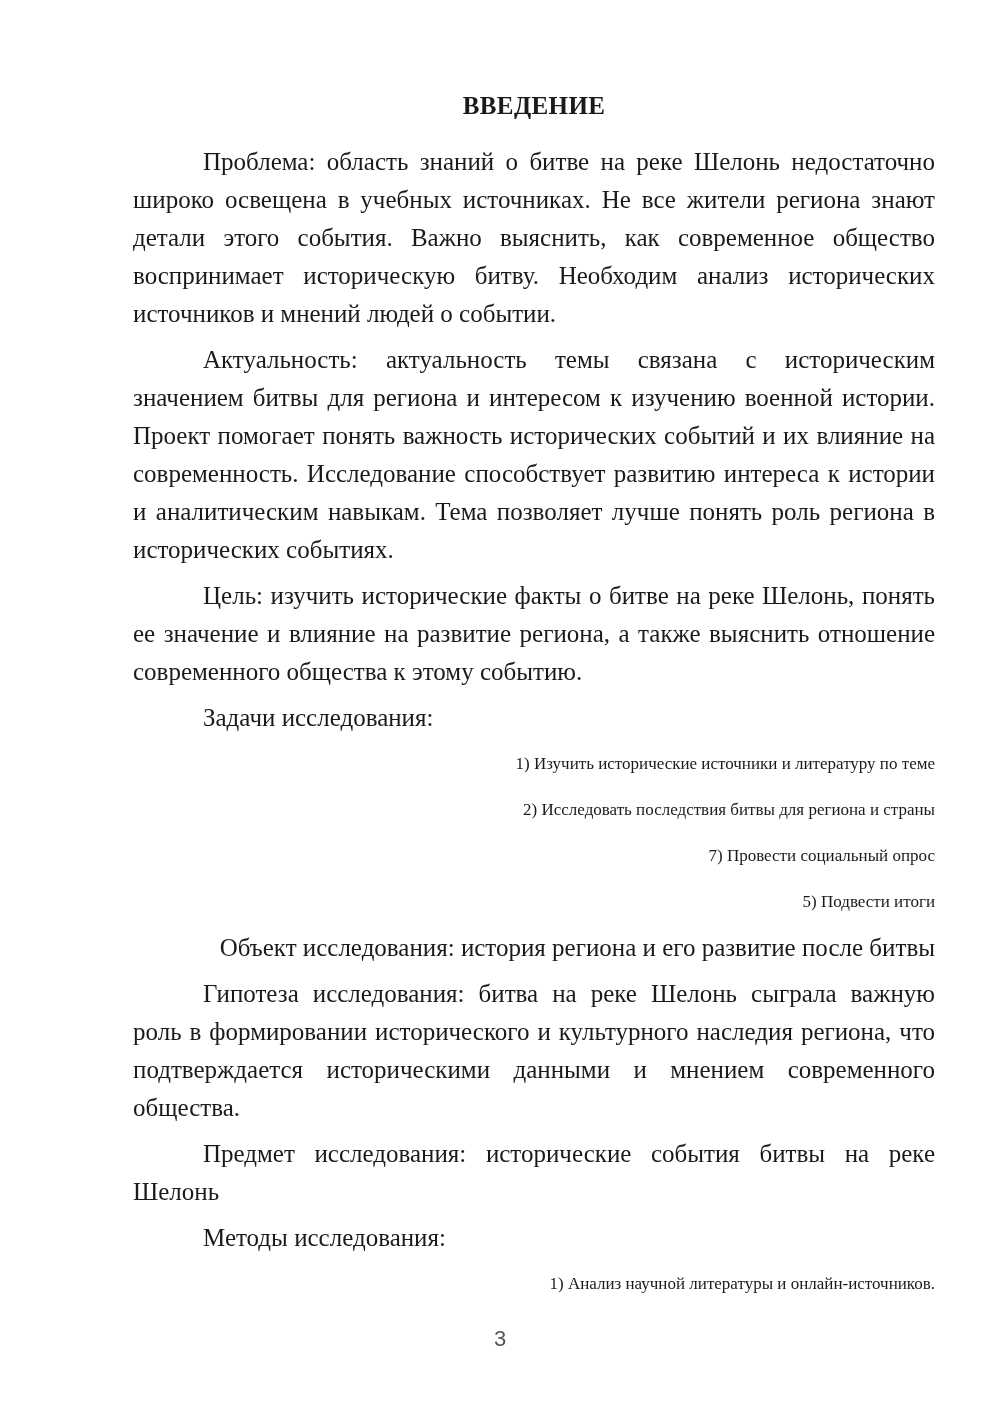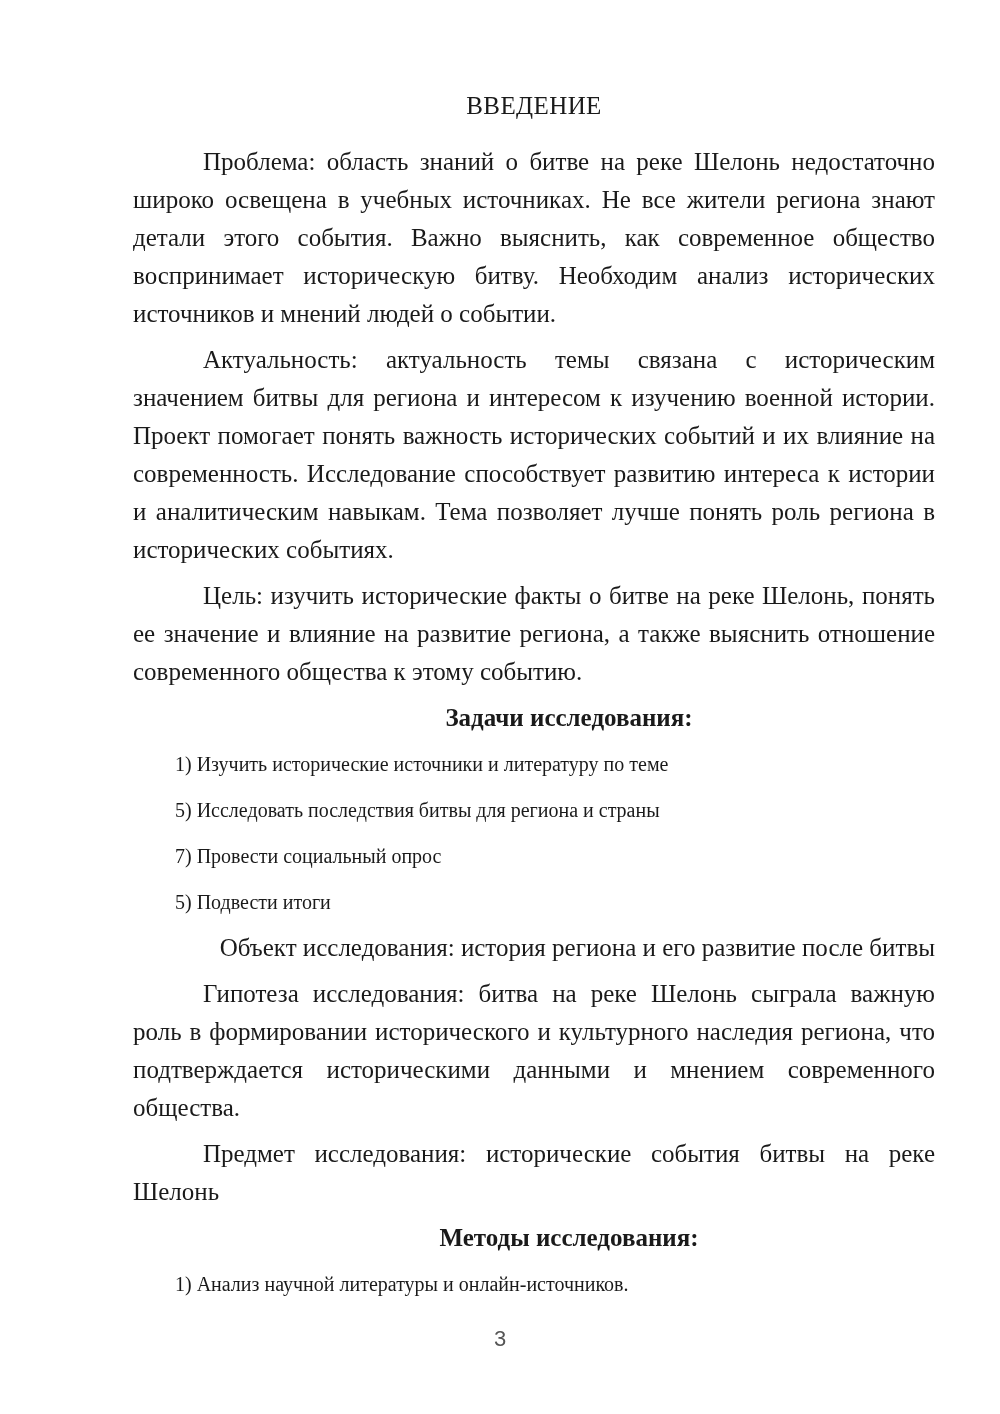--- a/index.html
+++ b/index.html
@@ -25,21 +25,21 @@
     box-sizing: border-box;
   }
   .content {
     position: absolute;
     left: 133px;
     top: 88px;
     width: 802px;
   }
   .doc-title {
     font-size: 25px;
-    font-weight: normal;
+    font-weight: bold;
     text-align: center;
     letter-spacing: 0.4px;
     margin: 0 0 20px 0;
     line-height: 1.4;
   }
   .para {
     font-size: 25px;
     line-height: 38px;
     text-align: justify;
     text-justify: inter-word;
@@ -50,33 +50,32 @@
   .para:last-child {
     margin-bottom: 0;
   }
   .para.no-justify {
     text-align: right;
   }
   .list-heading {
     font-size: 25px;
     line-height: 38px;
     text-indent: 70px;
-    text-align: center;
+    text-align: left;
     margin: 0 0 8px 0;
-    font-weight: bold;
   }
   .list {
     list-style: none;
     margin: 0 0 8px 0;
     padding: 0;
   }
   .list-item {
-    font-size: 20px;
+    font-size: 17px;
     line-height: 38px;
-    text-align: left;
+    text-align: right;
     padding-left: 42px;
     margin: 0 0 8px 0;
     white-space: nowrap;
   }
   .page-number {
     position: absolute;
     left: 0;
     top: 1325px;
     width: 1000px;
     text-align: center;
@@ -98,21 +97,21 @@
     <p class="para">Проблема: область знаний о битве на реке Шелонь недостаточно широко освещена в учебных источниках. Не все жители региона знают детали этого события. Важно выяснить, как современное общество воспринимает историческую битву. Необходим анализ исторических источников и мнений людей о событии.</p>
 
     <p class="para">Актуальность: актуальность темы связана с историческим значением битвы для региона и интересом к изучению военной истории. Проект помогает понять важность исторических событий и их влияние на современность. Исследование способствует развитию интереса к истории и аналитическим навыкам. Тема позволяет лучше понять роль региона в исторических событиях.</p>
 
     <p class="para">Цель: изучить исторические факты о битве на реке Шелонь, понять ее значение и влияние на развитие региона, а также выяснить отношение современного общества к этому событию.</p>
 
     <p class="list-heading">Задачи исследования:</p>
 
     <ul class="list">
       <li class="list-item">1) Изучить исторические источники и литературу по теме</li>
-      <li class="list-item">5) Исследовать последствия битвы для региона и страны</li>
+      <li class="list-item">2) Исследовать последствия битвы для региона и страны</li>
       <li class="list-item">7) Провести социальный опрос</li>
       <li class="list-item">5) Подвести итоги</li>
     </ul>
 
     <p class="para no-justify">Объект исследования: история региона и его развитие после битвы</p>
 
     <p class="para">Гипотеза исследования: битва на реке Шелонь сыграла важную роль в формировании исторического и культурного наследия региона, что подтверждается историческими данными и мнением современного общества.</p>
 
     <p class="para">Предмет исследования: исторические события битвы на реке Шелонь</p>
 

